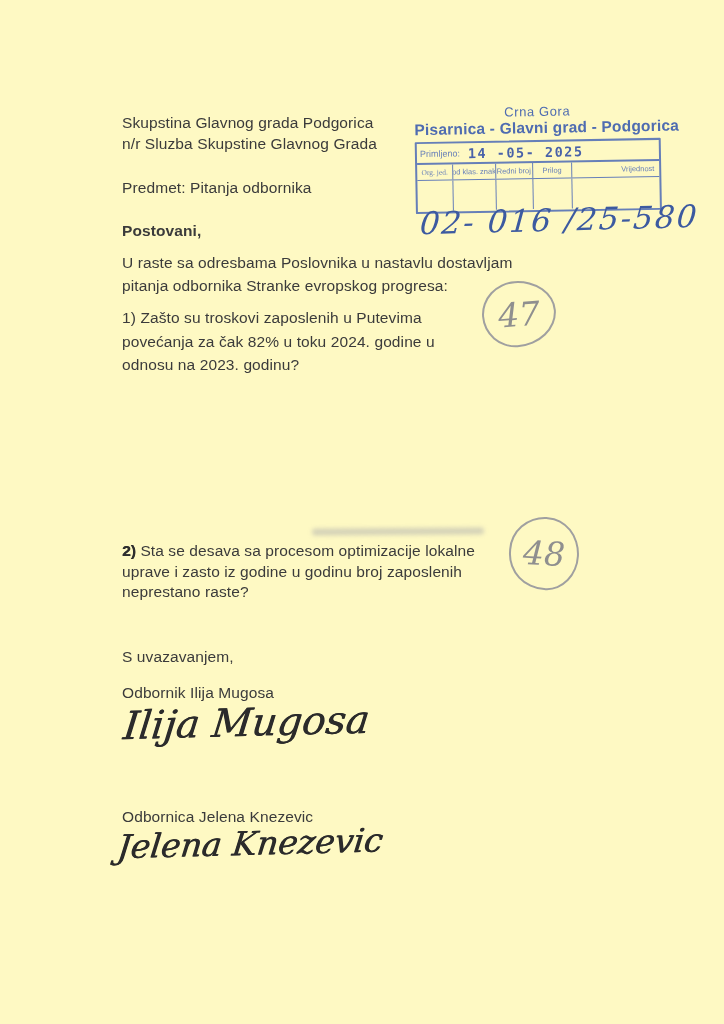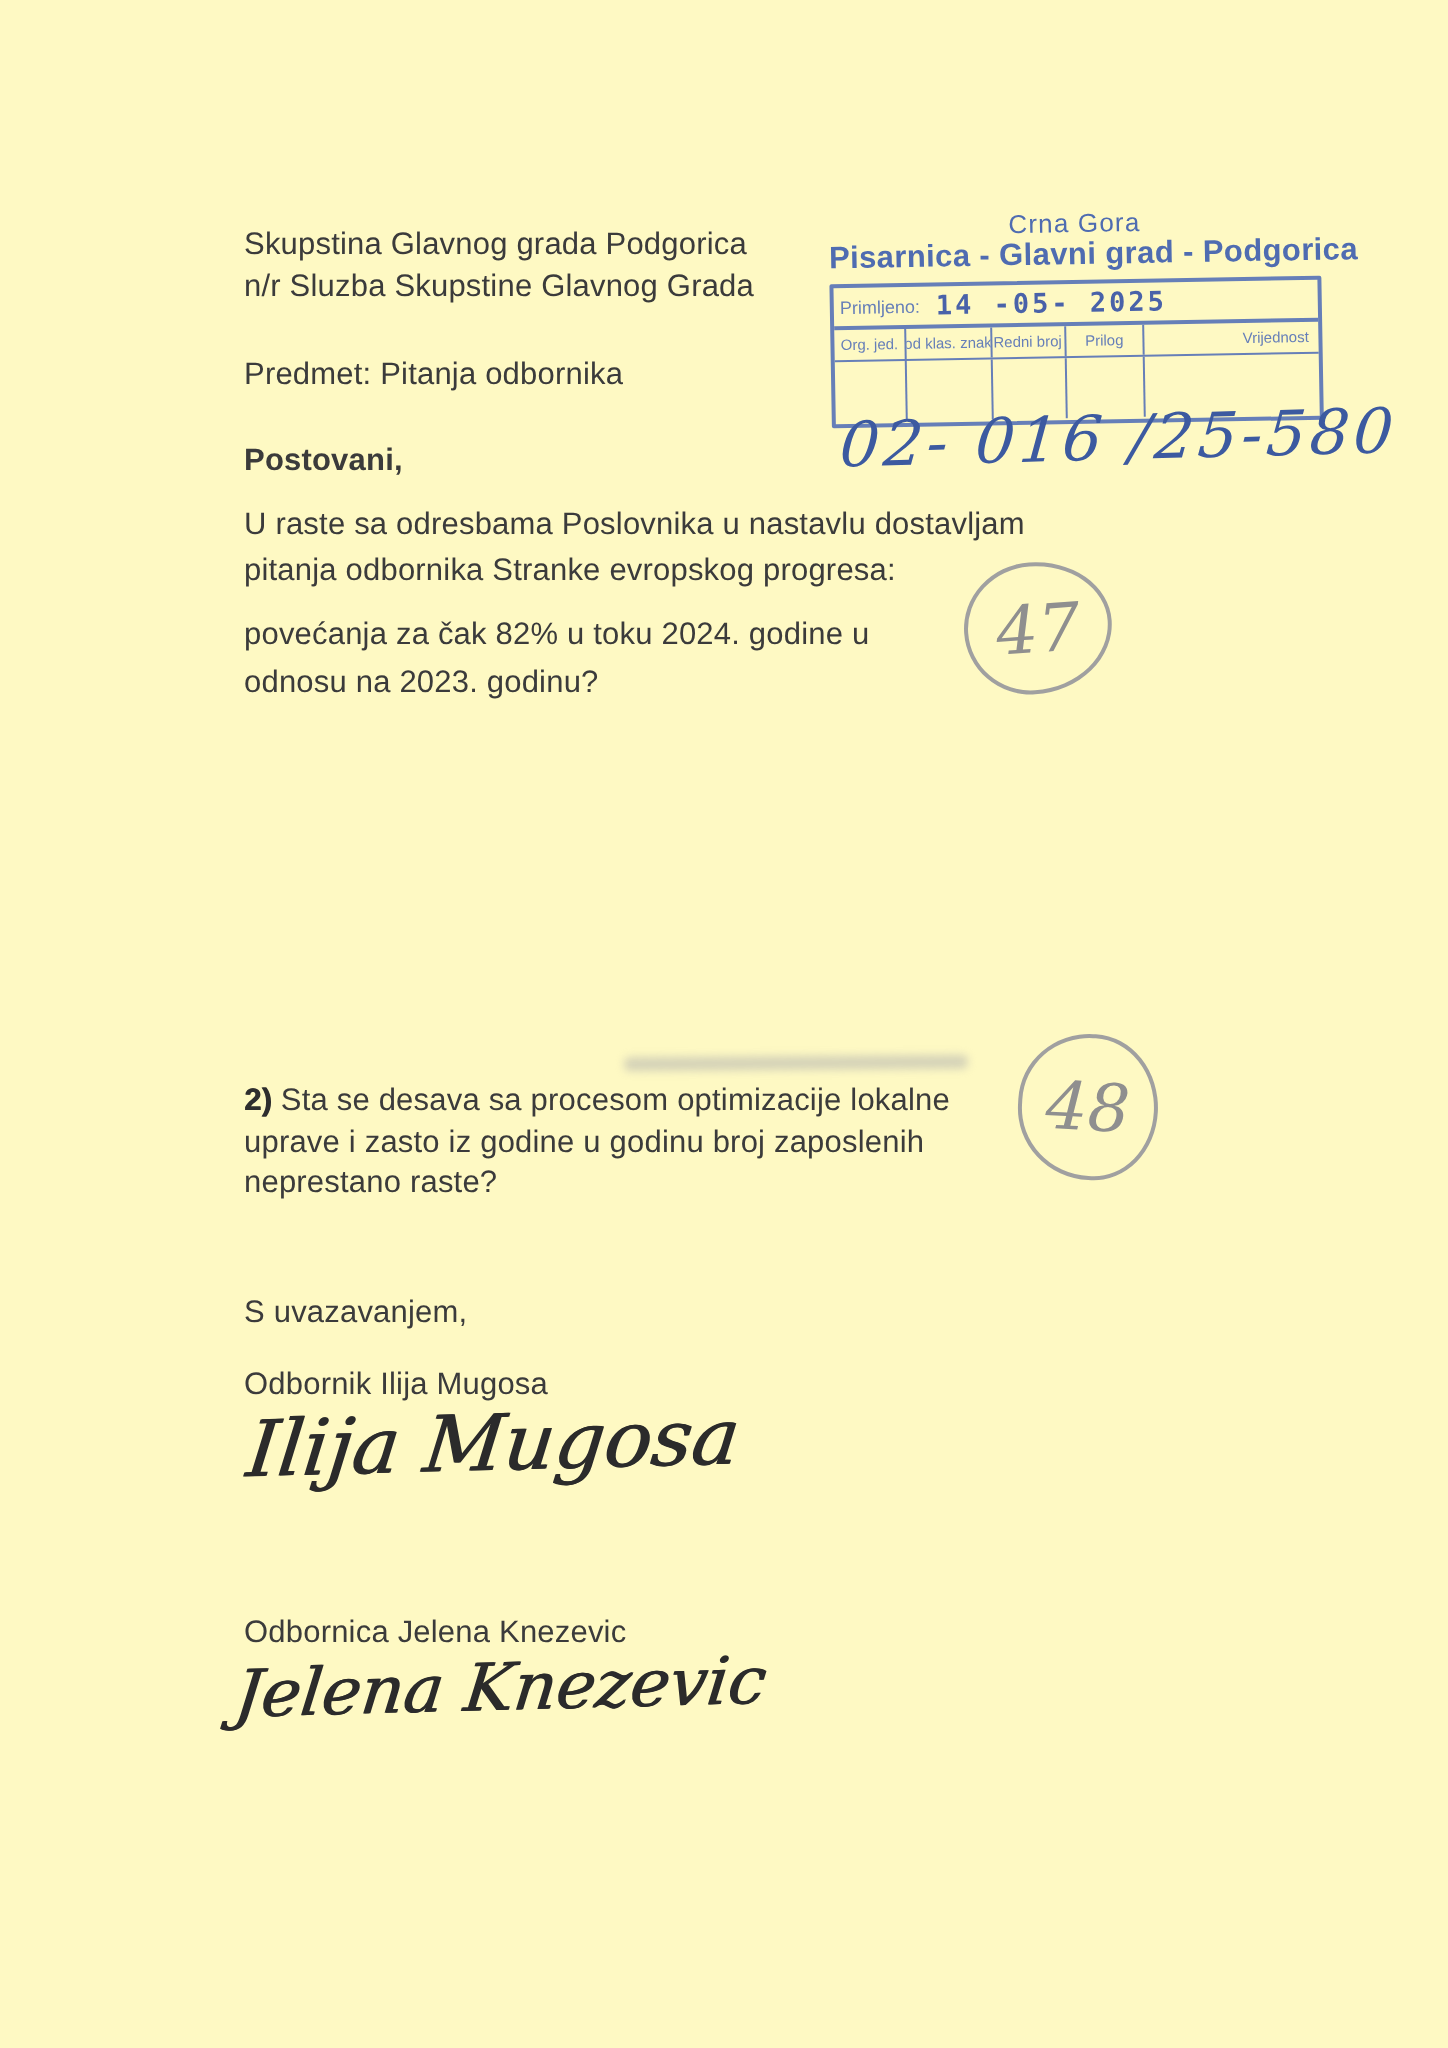--- a/index.html
+++ b/index.html
@@ -70,21 +70,21 @@
     font-family:"DejaVu Sans Mono", monospace;
     font-weight:bold;font-size:13.5px;letter-spacing:1.5px;color:#3c57a8;white-space:nowrap;
   }
   .stamp-row2{height:15px;display:flex;border-bottom:1.5px solid #5b76b8;}
   .stamp-row3{display:flex;height:30px;}
   .stamp-cell{
     font-size:7.5px;display:flex;align-items:center;justify-content:center;
     border-right:1.5px solid #5b76b8;overflow:hidden;white-space:nowrap;color:#5b76b8;
   }
   .stamp-cell:last-child{border-right:none;}
-  .c1{width:18%;} .c2{width:21.5%;} .c3{width:18.5%;} .c4{width:20%;} .c5{width:22%;padding-left:44px;}
+  .c1{width:18%;font-family:Liberation Serif, serif;} .c2{width:21.5%;} .c3{width:18.5%;} .c4{width:20%;} .c5{width:22%;padding-left:44px;}
   .vcell{font-size:0;}
   .stamp-number{
     position:absolute;left:2px;top:60px;
     font-family:"DejaVu Serif", serif;font-style:italic;
     font-size:31px;color:#2e4e9e;white-space:nowrap;
     letter-spacing:2px;transform:skewX(-6deg) rotate(-.5deg);
   }
 </style>
 </head>
 <body>
@@ -125,20 +125,21 @@
   <div class="txt" style="top:177px;">Predmet: Pitanja odbornika</div>
 
   <div class="txt" style="top:220px;font-weight:bold;">Postovani,</div>
 
   <div class="txt para" style="top:251px;">
     <div>U raste sa odresbama Poslovnika u nastavlu dostavljam</div>
     <div>pitanja odbornika Stranke evropskog progresa:</div>
   </div>
 
   <div class="txt q" style="top:306px;">
+    <div>1) Zašto su troskovi zaposlenih u Putevima</div>
     <div>povećanja za čak 82% u toku 2024. godine u</div>
     <div>odnosu na 2023. godinu?</div>
   </div>
 
   <div class="pencil-circle circle-47">
     <span>47</span>
   </div>
 
   <div class="smudge"></div>
 

